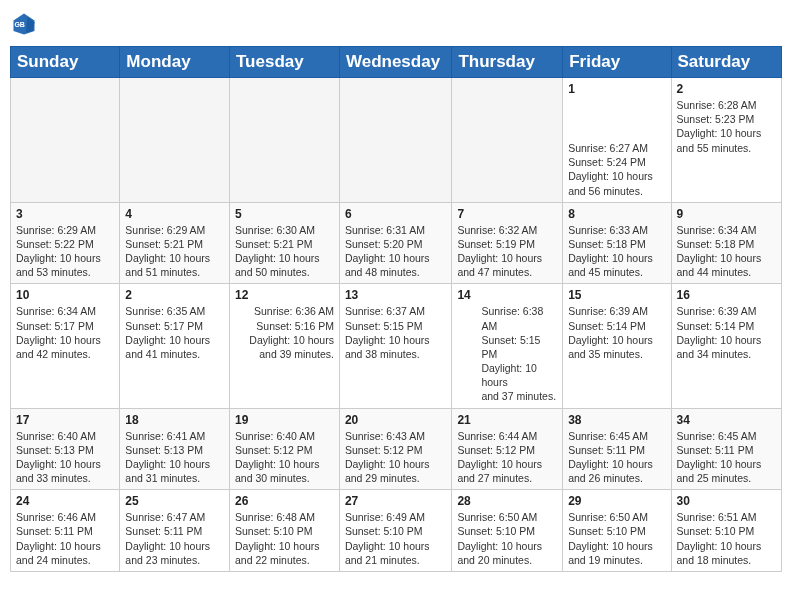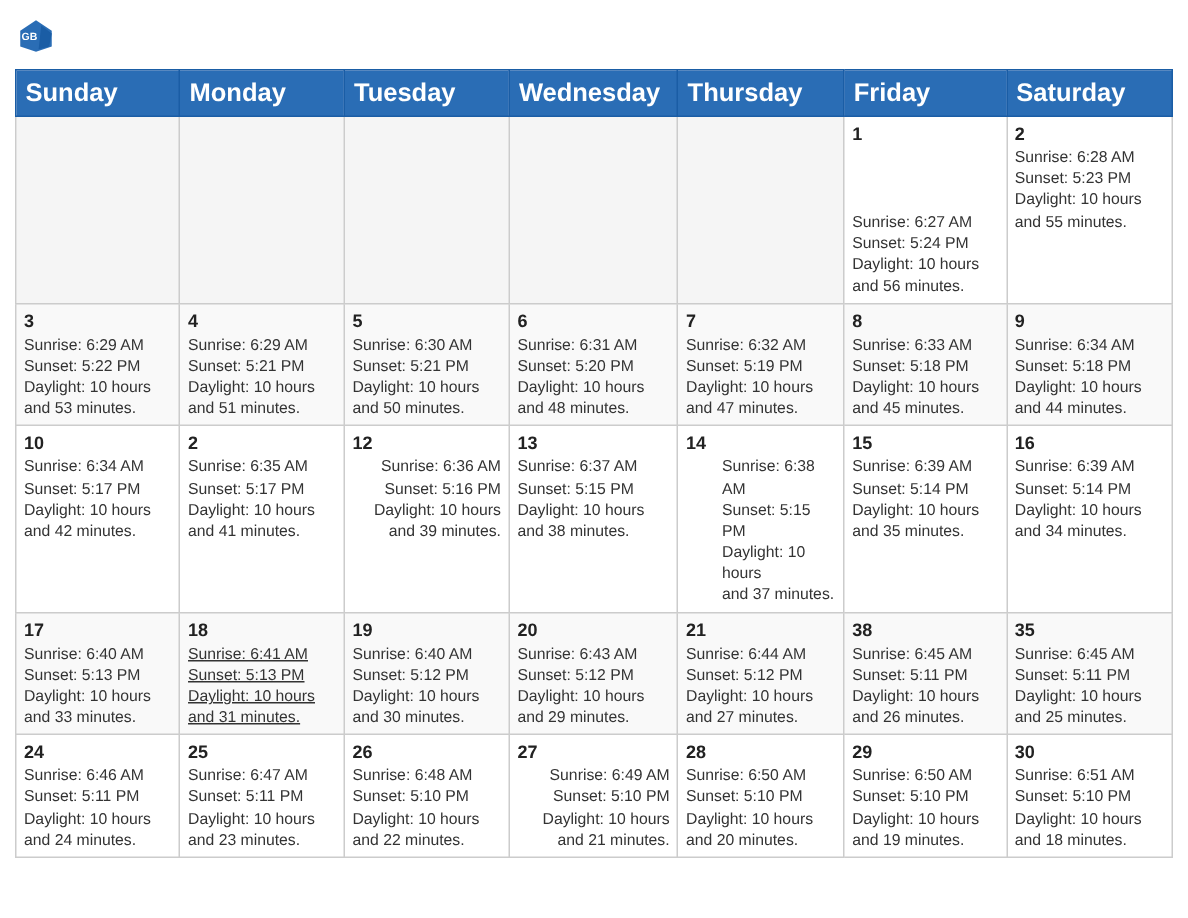--- a/index.html
+++ b/index.html
@@ -251,21 +251,21 @@
         <tr>
           <td>
             <div class="day-num">17</div>
             <div class="day-info" style="white-space: pre-line;">Sunrise: 6:40 AM
 Sunset: 5:13 PM
 Daylight: 10 hours
 and 33 minutes.</div>
           </td>
           <td>
             <div class="day-num">18</div>
-            <div class="day-info" style="white-space: pre-line; text-decoration: underline;">Sunrise: 6:41 AM
+            <div class="day-info" style="white-space: pre-line;">Sunrise: 6:41 AM
 Sunset: 5:13 PM
 Daylight: 10 hours
 and 31 minutes.</div>
           </td>
           <td>
             <div class="day-num">19</div>
             <div class="day-info" style="white-space: pre-line;">Sunrise: 6:40 AM
 Sunset: 5:12 PM
 Daylight: 10 hours
 and 30 minutes.</div>
@@ -285,21 +285,21 @@
 and 27 minutes.</div>
           </td>
           <td>
             <div class="day-num">38</div>
             <div class="day-info" style="white-space: pre-line;">Sunrise: 6:45 AM
 Sunset: 5:11 PM
 Daylight: 10 hours
 and 26 minutes.</div>
           </td>
           <td>
-            <div class="day-num">35</div>
+            <div class="day-num">34</div>
             <div class="day-info" style="white-space: pre-line;">Sunrise: 6:45 AM
 Sunset: 5:11 PM
 Daylight: 10 hours
 and 25 minutes.</div>
           </td>
         </tr>
         <tr>
           <td>
             <div class="day-num">24</div>
             <div class="day-info" style="white-space: pre-line;">Sunrise: 6:46 AM
@@ -316,21 +316,21 @@
           </td>
           <td>
             <div class="day-num">26</div>
             <div class="day-info" style="white-space: pre-line;">Sunrise: 6:48 AM
 Sunset: 5:10 PM
 Daylight: 10 hours
 and 22 minutes.</div>
           </td>
           <td>
             <div class="day-num">27</div>
-            <div class="day-info" style="white-space: pre-line; text-align: right;">Sunrise: 6:49 AM
+            <div class="day-info" style="white-space: pre-line;">Sunrise: 6:49 AM
 Sunset: 5:10 PM
 Daylight: 10 hours
 and 21 minutes.</div>
           </td>
           <td>
             <div class="day-num">28</div>
             <div class="day-info" style="white-space: pre-line;">Sunrise: 6:50 AM
 Sunset: 5:10 PM
 Daylight: 10 hours
 and 20 minutes.</div>

